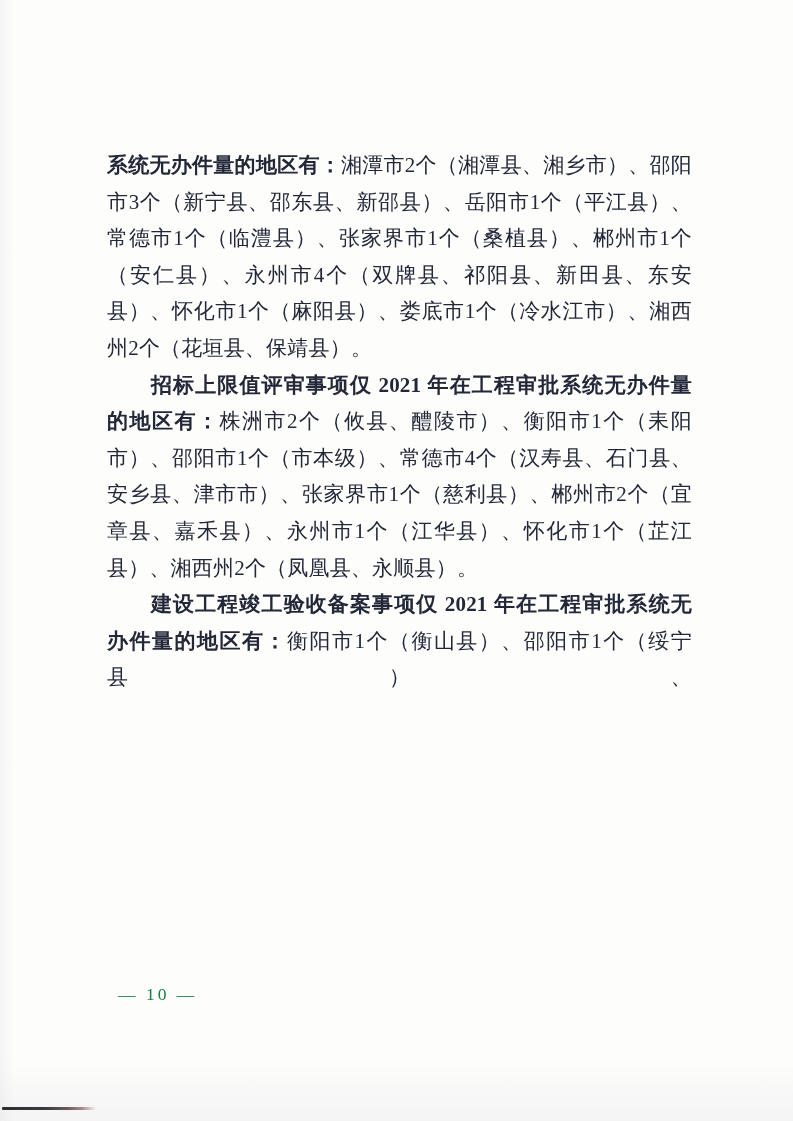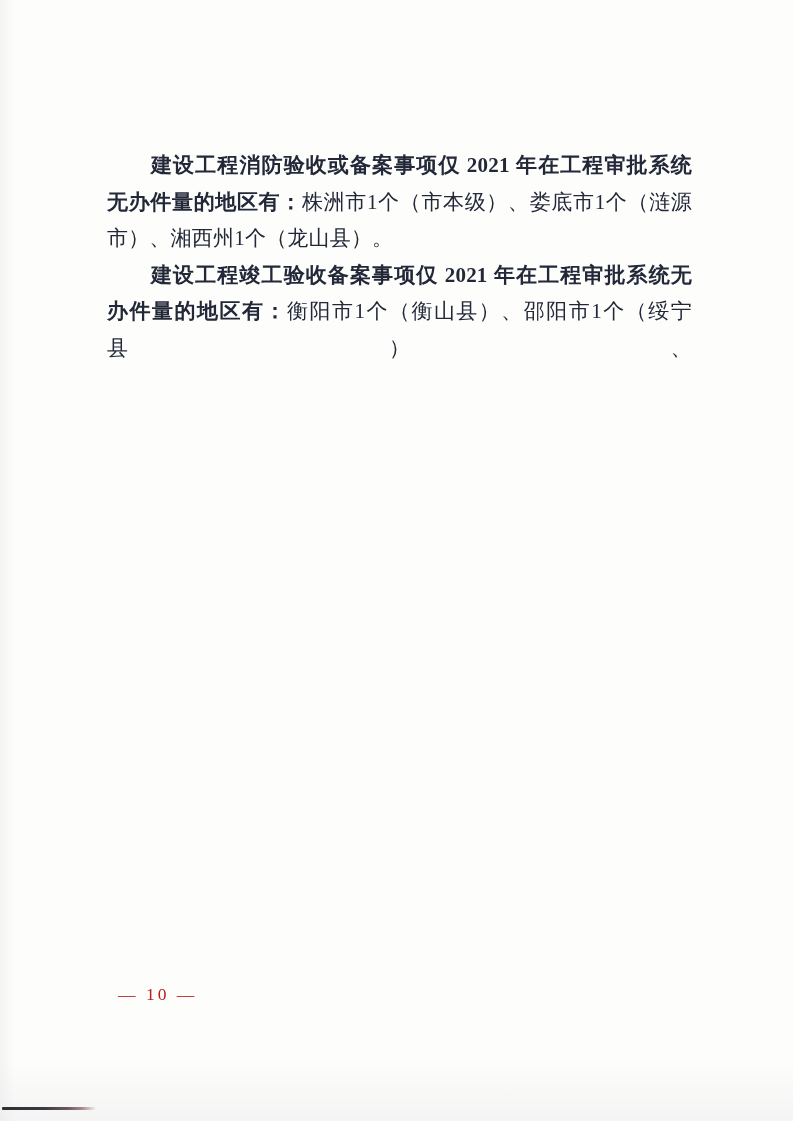--- a/index.html
+++ b/index.html
@@ -46,44 +46,45 @@
   }
   .para.cont-last {
     text-align-last: justify;
   }
   .page-number {
     position: absolute;
     left: 118px;
     top: 984px;
     font-size: 17.5px;
     letter-spacing: 3px;
-    color: #b91c1c;
+    color: #15803d;
   }
   .scan-artifact-line {
     position: absolute;
     left: 2px;
     top: 1107px;
     width: 94px;
     height: 3px;
     background: linear-gradient(to right,
       #2c2c31 0%, #3a3a40 45%, #6b5a5e 70%, #a58a8d 85%, rgba(190,160,160,0) 100%);
     border-radius: 1px;
   }
 </style>
 </head>
 <body>
 
 <div class="scan-paper"></div>
 
 <div class="text-block">
 
+  <p class="para"><span class="lead">系统无办件量的地区有：</span><span>湘潭市2个（湘潭县、湘乡市）、邵阳市3个（新宁县、邵东县、新邵县）、岳阳市1个（平江县）、常德市1个（临澧县）、张家界市1个（桑植县）、郴州市1个（安仁县）、永州市4个（双牌县、祁阳县、新田县、东安县）、怀化市1个（麻阳县）、娄底市1个（冷水江市）、湘西州2个（花垣县、保靖县）。</span></p>
+
+  <p class="para indent"><span class="lead">招标上限值评审事项仅 2021 年在工程审批系统无办件量的地区有：</span><span>株洲市2个（攸县、醴陵市）、衡阳市1个（耒阳市）、邵阳市1个（市本级）、常德市4个（汉寿县、石门县、安乡县、津市市）、张家界市1个（慈利县）、郴州市2个（宜章县、嘉禾县）、永州市1个（江华县）、怀化市1个（芷江县）、湘西州2个（凤凰县、永顺县）。</span></p>
 
 
-
-  <p class="para indent"><span class="lead">建设工程消防验收或备案事项仅 2021 年在工程审批系统无办件量的地区有：</span><span>株洲市1个（市本级）、娄底市1个（涟源市）、湘西州1个（龙山县）。</span></p>
 
 
 
   <p class="para indent cont-last"><span class="lead">建设工程竣工验收备案事项仅 2021 年在工程审批系统无办件量的地区有：</span><span>衡阳市1个（衡山县）、邵阳市1个（绥宁县）、</span></p>
 
 </div>
 
 <div class="page-number">— 10 —</div>
 
 <div class="scan-artifact-line"></div>

